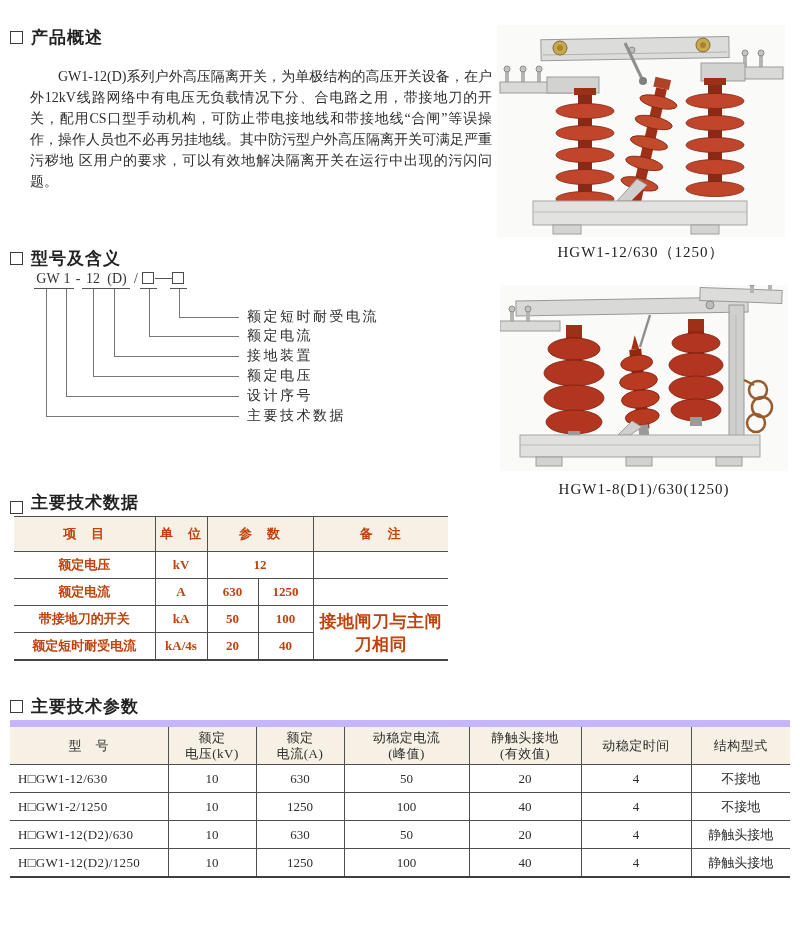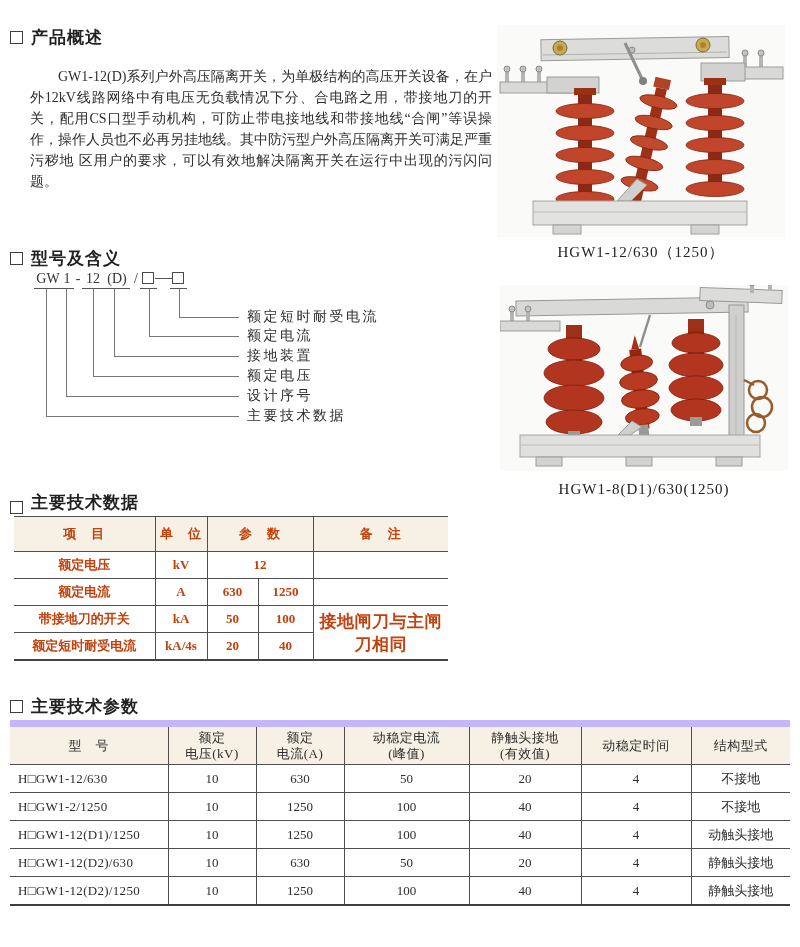--- a/index.html
+++ b/index.html
@@ -345,29 +345,20 @@
       <tr>
     <td>H□GW1-2/1250</td>
     <td>10</td>
     <td>1250</td>
     <td>100</td>
     <td>40</td>
     <td>4</td>
     <td>不接地</td>
   </tr>
       <tr>
-    <td>H□GW1-12(D1)/1250</td>
-    <td>10</td>
-    <td>1250</td>
-    <td>100</td>
-    <td>40</td>
-    <td>4</td>
-    <td>动触头接地</td>
-  </tr>
-      <tr>
     <td>H□GW1-12(D2)/630</td>
     <td>10</td>
     <td>630</td>
     <td>50</td>
     <td>20</td>
     <td>4</td>
     <td>静触头接地</td>
   </tr>
       <tr>
     <td>H□GW1-12(D2)/1250</td>

